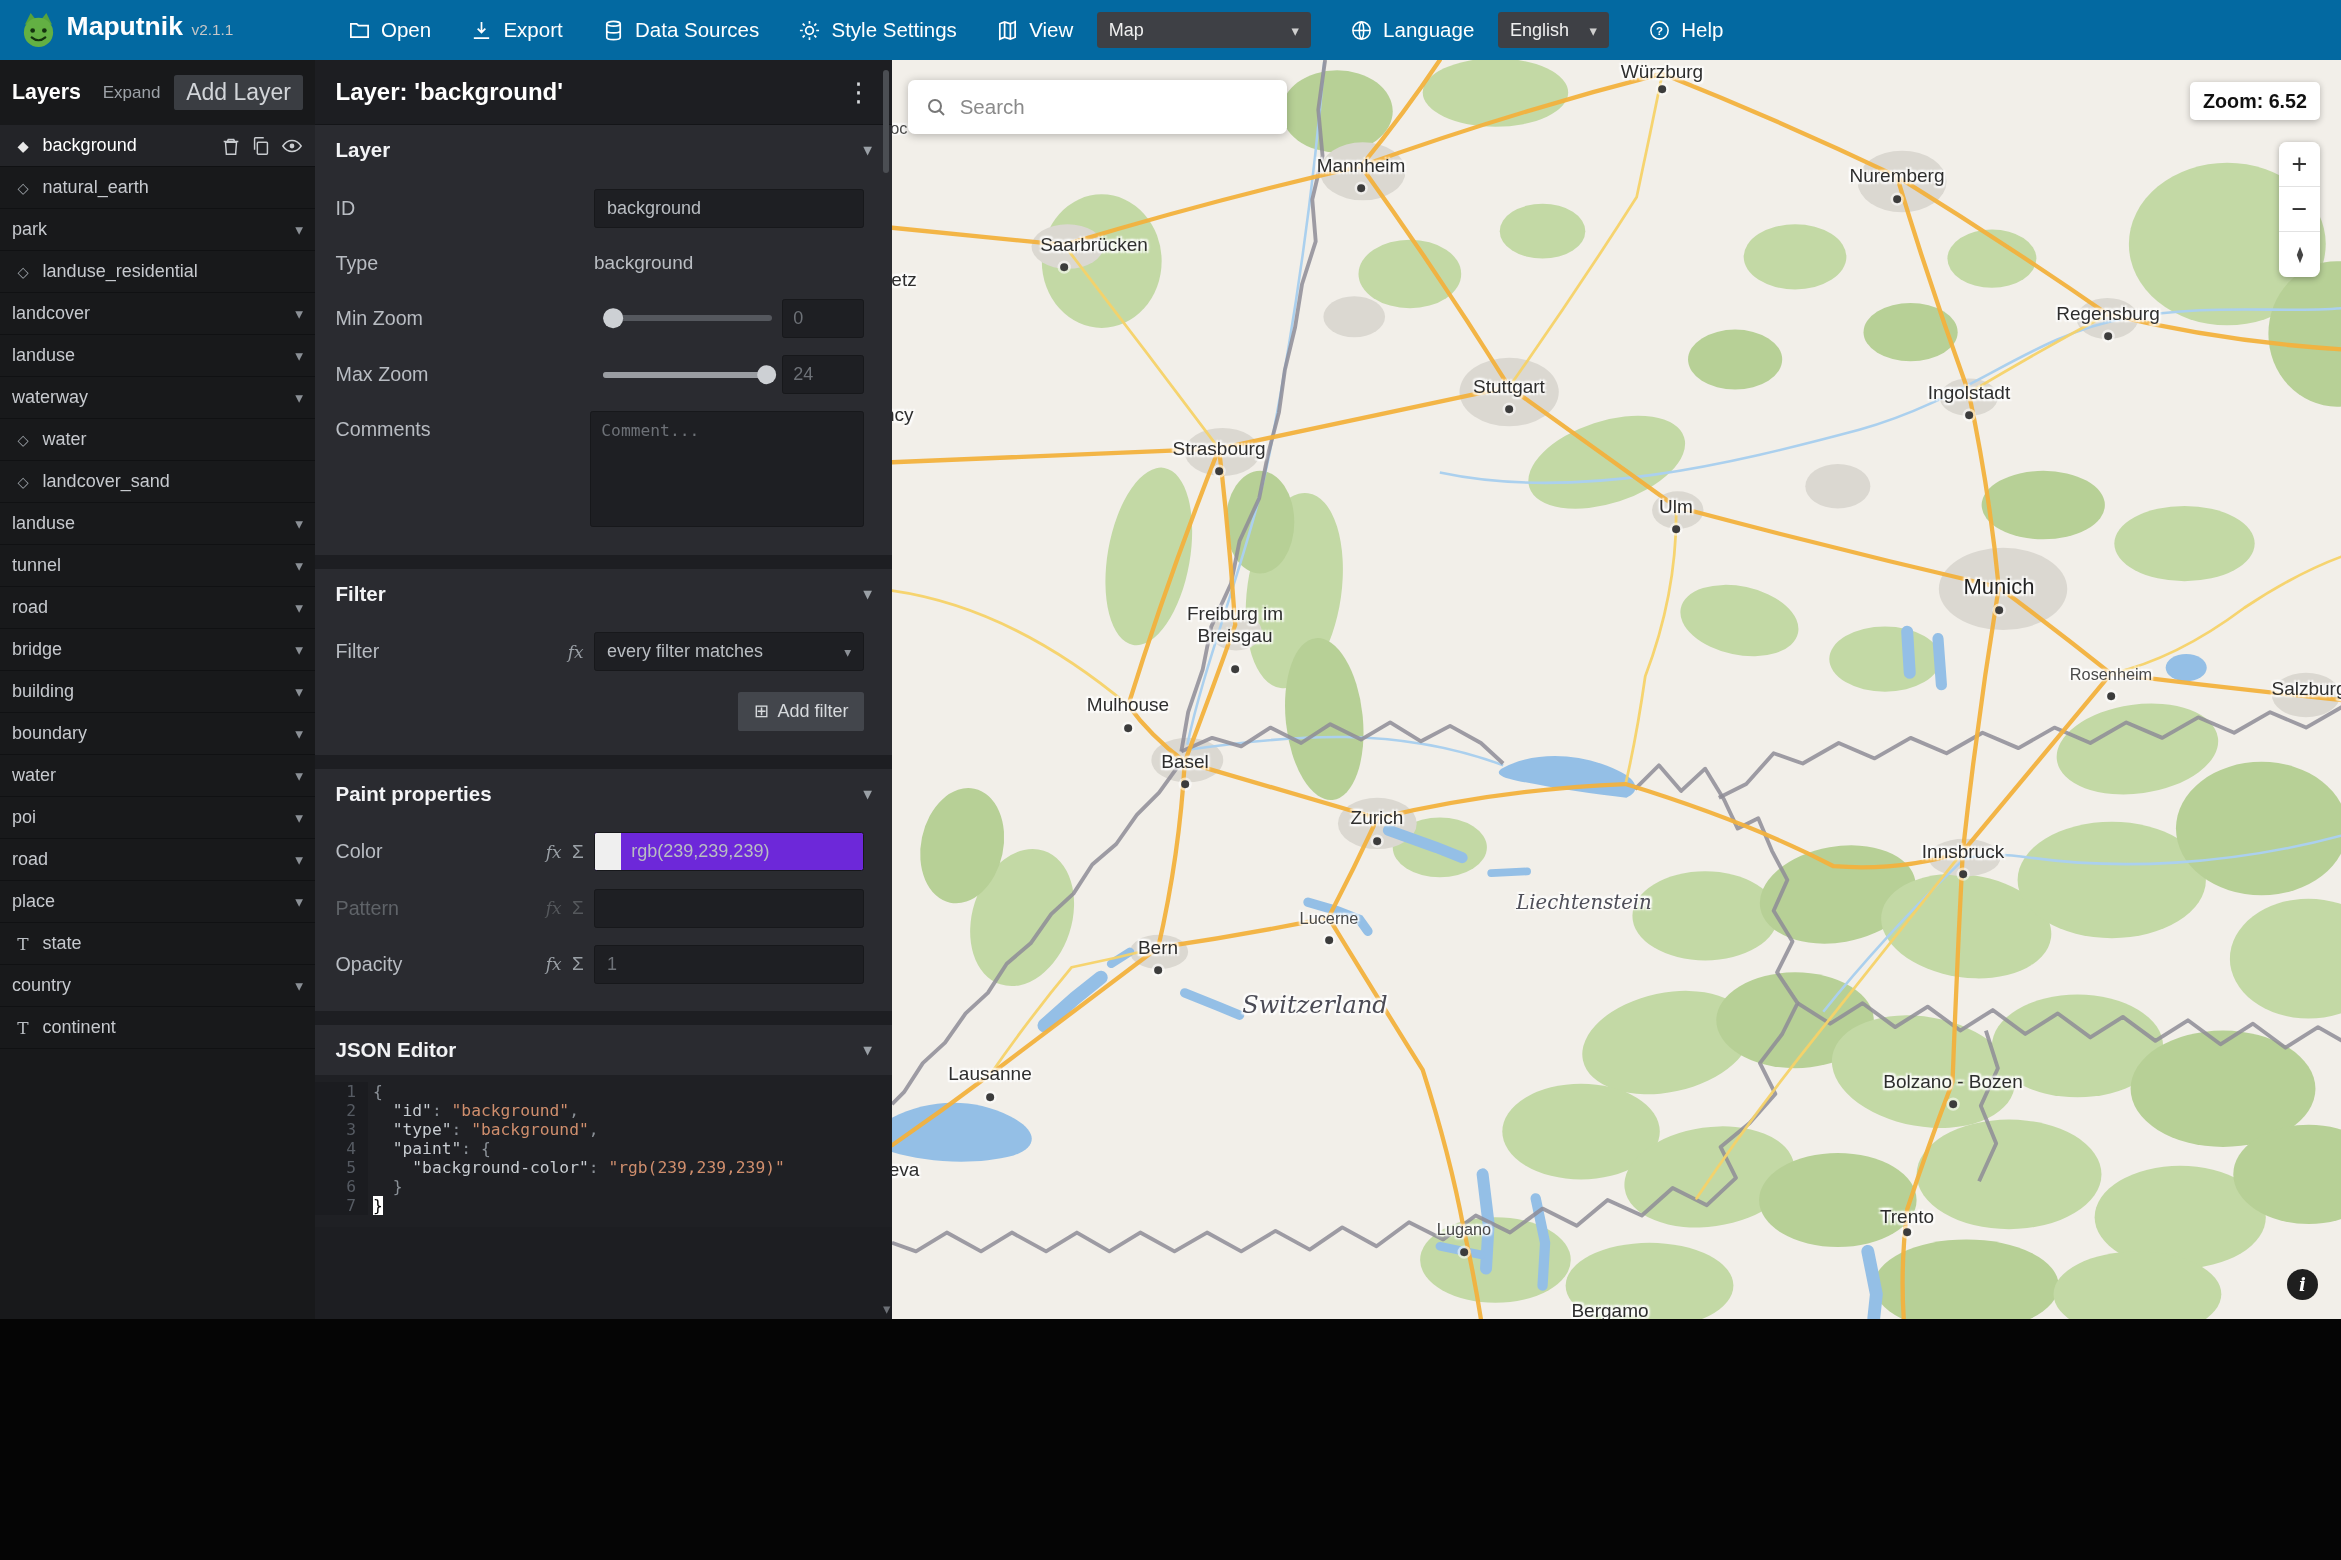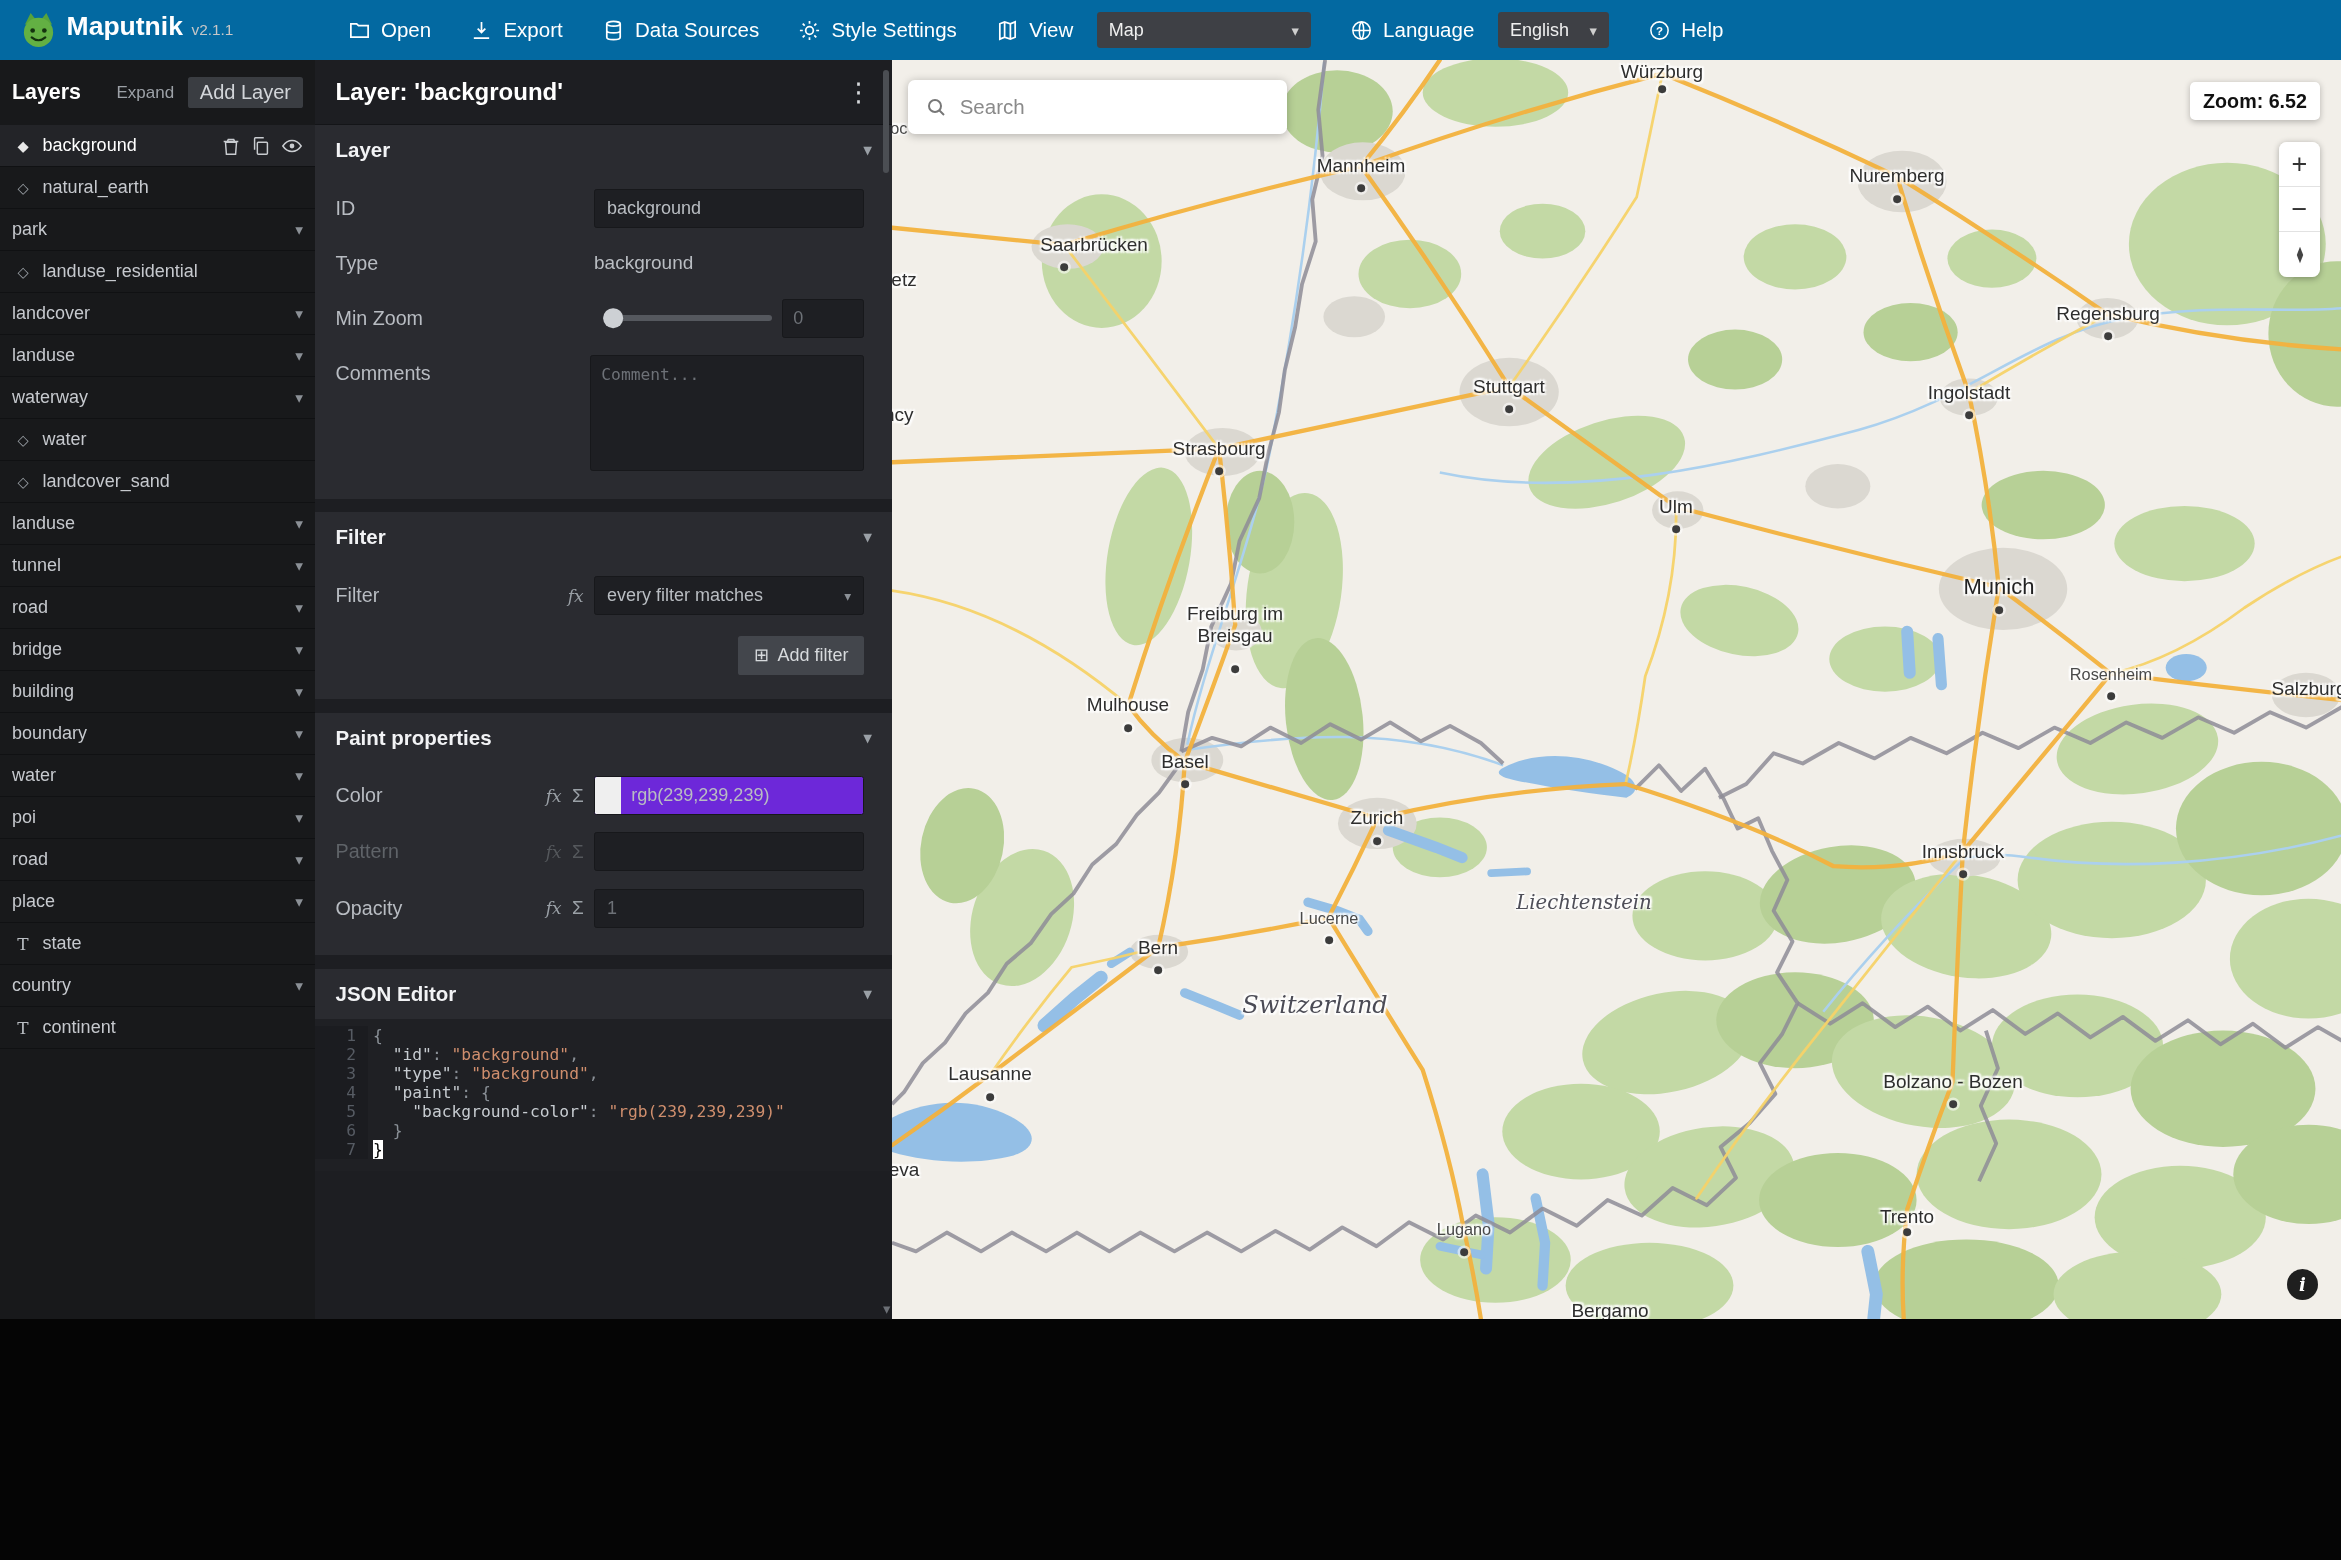--- a/index.html
+++ b/index.html
@@ -27,21 +27,21 @@
                background:#3e4045; border-radius:3.4px; height:36px; padding:0 12px;
                font-size:18px; color:#f0f0f0; margin-left:-15.4px; }
   .tb-select.wide { width:214px; }
   .tb-select.small { width:111px; }
   .tb-caret { color:#cfcfcf; font-size:14.6px; margin-left:10.3px; }
 
   
   .sb-header { height:65px; display:flex; align-items:center; padding:0 12px; gap:13.7px; }
   .sb-title { font-size:21.4px; font-weight:bold; color:#fff; flex:1; }
   .sb-expand { font-size:17px; color:#9ca1a7; cursor:pointer; }
-  .sb-addlayer { font-size:20px; color:#d2d5d9; background:#3a3d42; border-radius:2.6px;
+  .sb-addlayer { font-size:23px; color:#d2d5d9; background:#3a3d42; border-radius:2.6px;
                  padding:4px 12px; cursor:pointer; }
   .layer-list { }
   .layer-row { height:42px; display:flex; align-items:center; gap:8.6px; padding:0 12px;
                border-bottom:0.9px solid #101113; font-size:18px; color:#c6c9ce; cursor:pointer; }
   .layer-row.selected { background:#232428; color:#fff; }
   .lyr-ico { width:22px; text-align:center; color:#9aa0a6; font-size:14.6px; }
   .layer-row.selected .lyr-ico { color:#e8e8e8; }
   .lyr-ico.sym { font-family:"DejaVu Serif", serif; font-size:17px; color:#b9bdc2; }
   .grp-caret { margin-left:auto; color:#8b9096; font-size:15.4px; }
   .row-actions { margin-left:auto; display:flex; gap:8.6px; color:#c9ccd0; }
@@ -373,20 +373,30 @@
             <span class="plain-value">background</span>
           </div>
         </div>
         <div class="field">
           <span class="field-label">Min Zoom</span>
           <div class="ctrl">
             <div class="slider">
                 <span class="knob" style="left:6%"></span>
               </div>
             <input class="num-input" placeholder="0" style="">
+          </div>
+        </div>
+        <div class="field">
+          <span class="field-label">Max Zoom</span>
+          <div class="ctrl">
+            <div class="slider">
+                <span class="fill" style="width:97%"></span>
+                <span class="knob" style="left:97%"></span>
+              </div>
+            <input class="num-input" placeholder="24" style="">
           </div>
         </div>
         <div class="field align-top">
           <span class="field-label" style="padding-top:6.8px">Comments</span>
           <div class="ctrl">
             <textarea class="comments-area" placeholder="Comment..." style=""></textarea>
           </div>
         </div>
       </div>
     </div>

